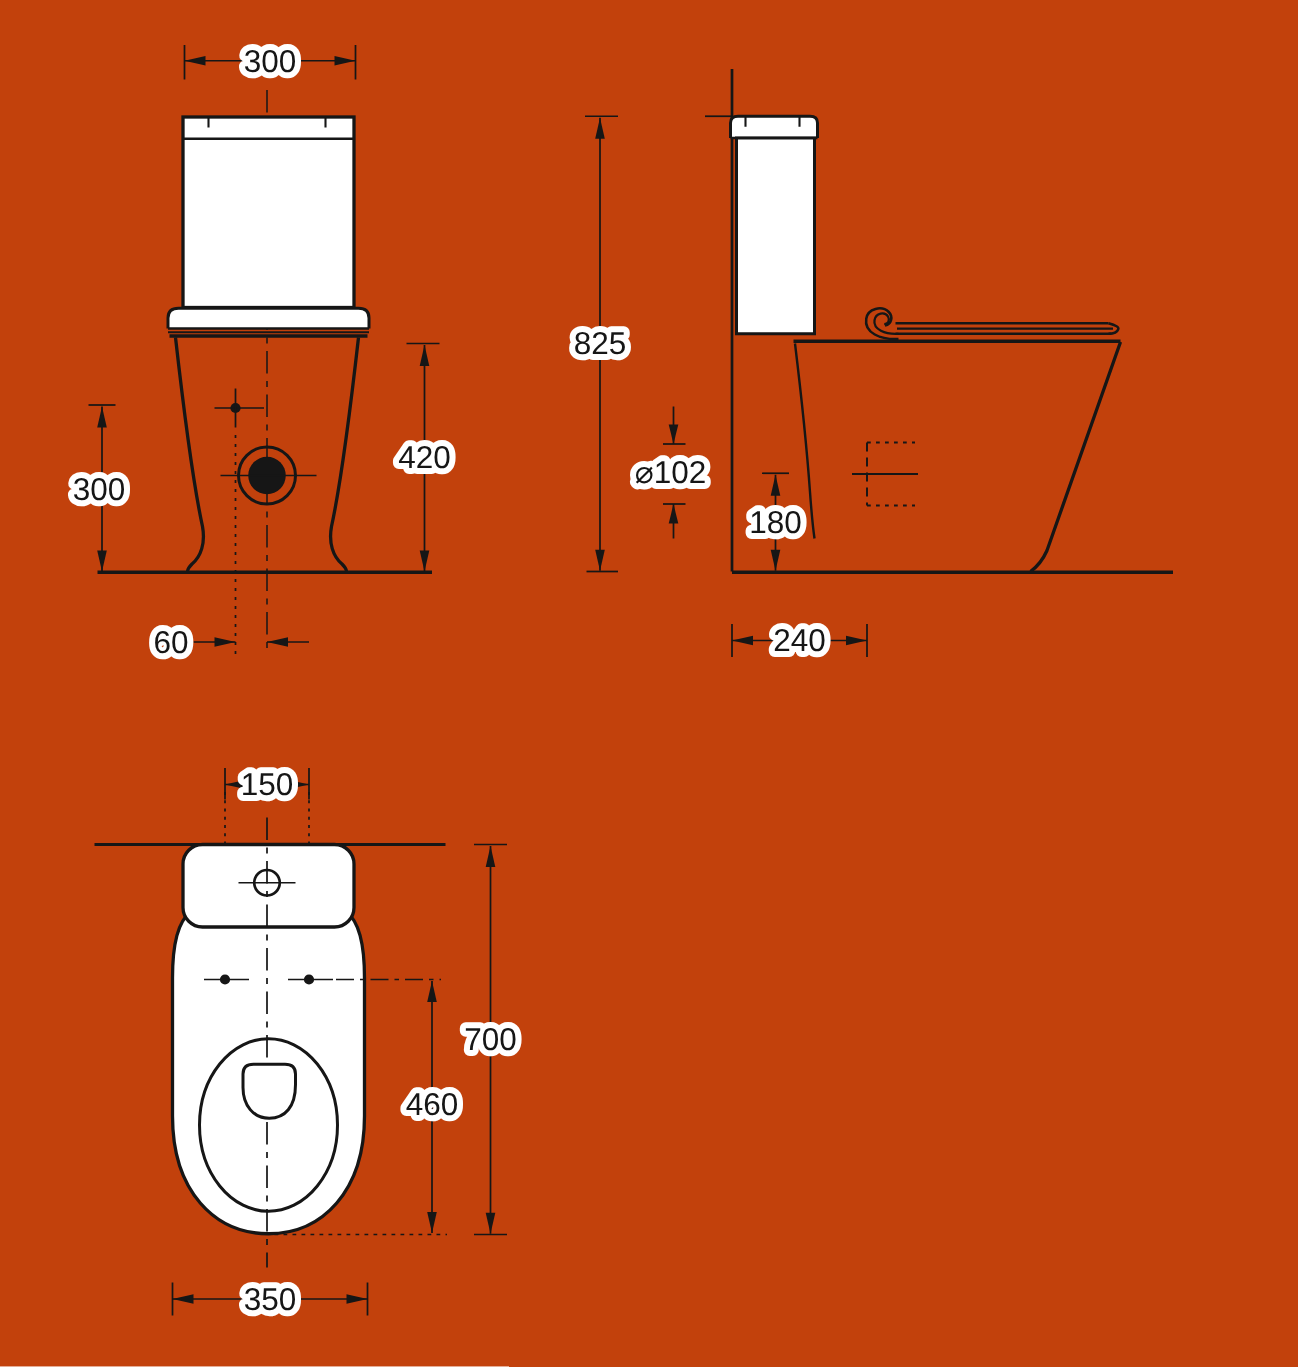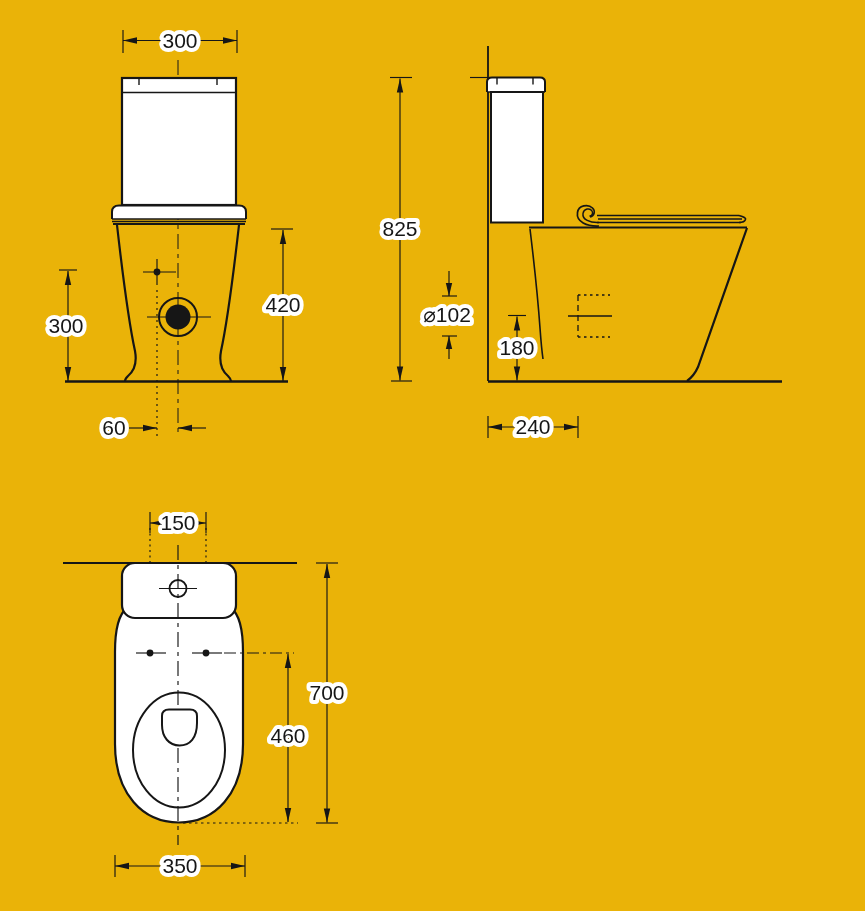--- a/index.html
+++ b/index.html
@@ -1,16 +1,16 @@
 <!DOCTYPE html>
 <html><head>
 <meta charset="utf-8">
 <style>
   html,body{margin:0;padding:0;background:#fff;}
-  #canvas{position:relative;width:865px;height:911px;background:#eab308;overflow:hidden;
+  #canvas{position:relative;width:865px;height:911px;background:#c2410c;overflow:hidden;
           font-family:"Liberation Sans",sans-serif;}
   svg{position:absolute;left:0;top:0;}
   .ln{stroke:#161616;fill:none;}
   .thick{stroke-width:2.2px;}
   .mid{stroke-width:1.7px;}
   .thin{stroke-width:1.15px;}
   .fillw{fill:#ffffff;}
   .arrow{fill:#161616;stroke:none;}
   .dot{fill:#161616;stroke:none;}
   text.dim{font-family:"Liberation Sans",sans-serif;font-size:21px;fill:#161616;

